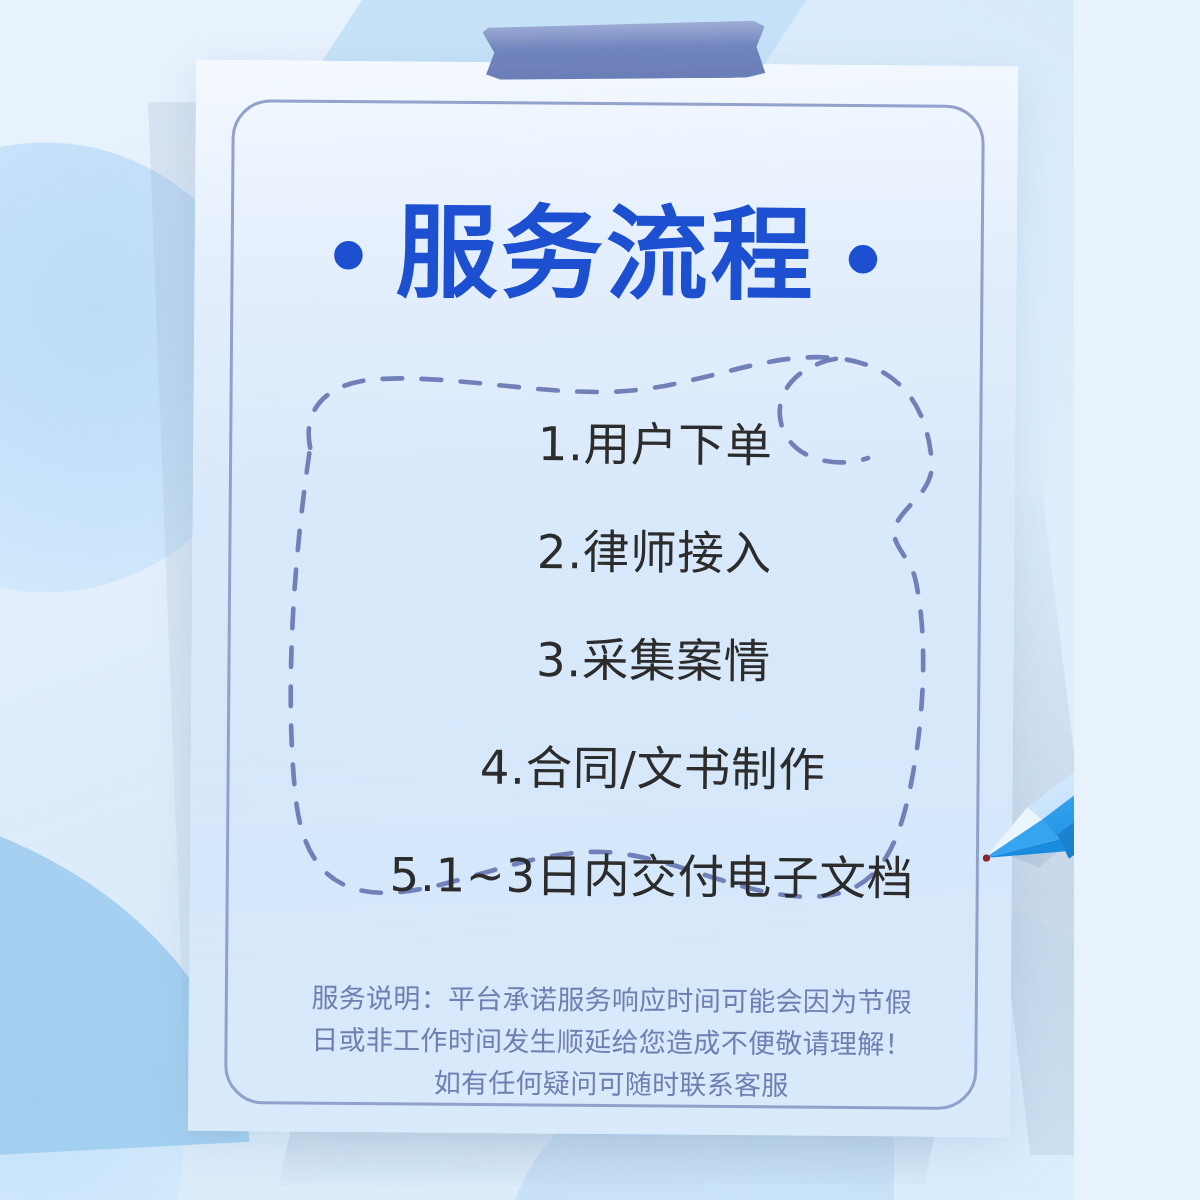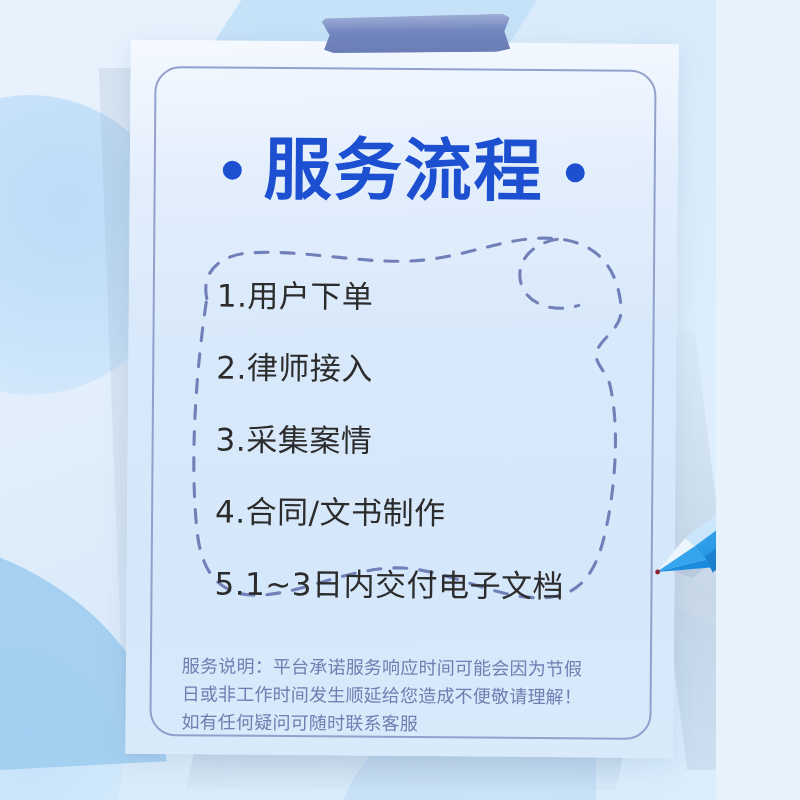--- a/index.html
+++ b/index.html
@@ -14,20 +14,21 @@
     font-family: "Liberation Sans", "DejaVu Sans", sans-serif;
     background: #e8f2fc;
   }
 
   #poster {
     position: relative;
     width: 716px;
     height: 800px;
     overflow: hidden;
     background: linear-gradient(160deg, #e9f3fd 0%, #e2eefb 40%, #d9eaf9 70%, #dceefb 100%);
+    text-align: center;
   }
 
   
   .bg-layer { position: absolute; inset: 0; overflow: hidden; pointer-events: none; }
 
   .bg-diag-band {
     position: absolute;
     top: -260px;
     right: -300px;
     width: 760px;

